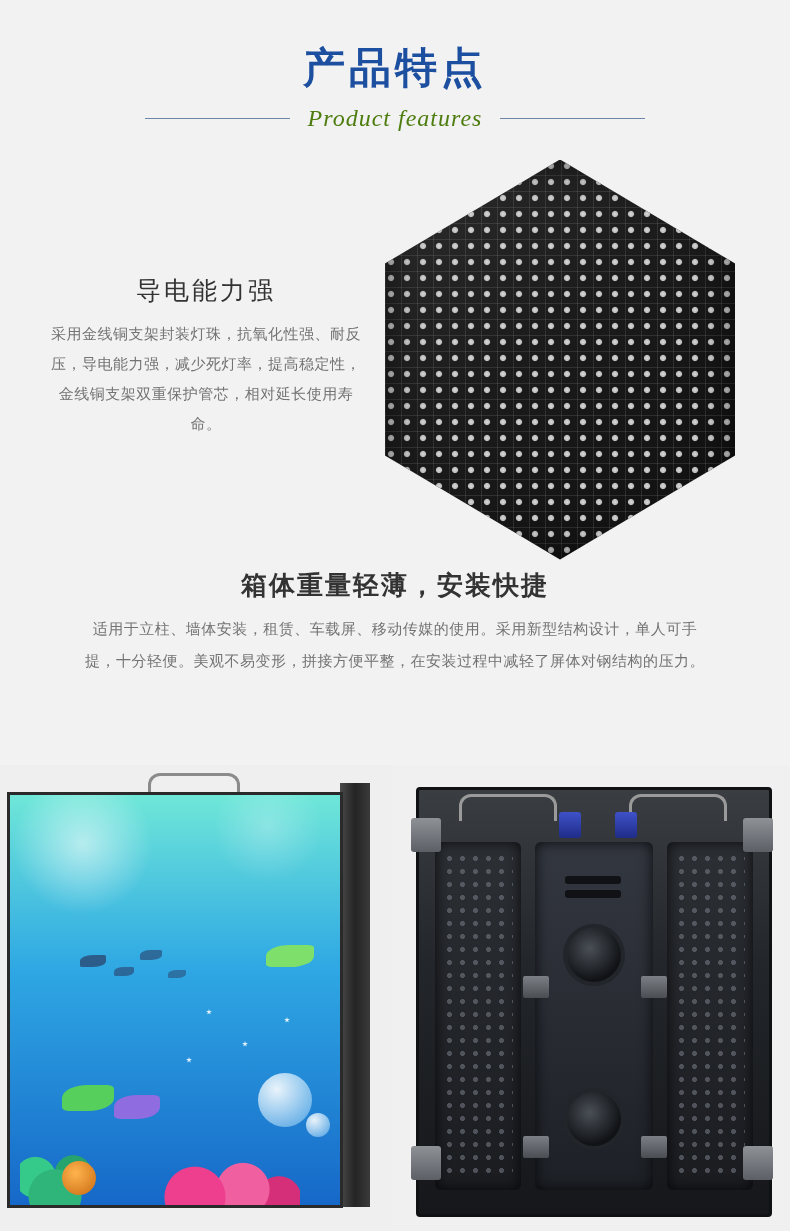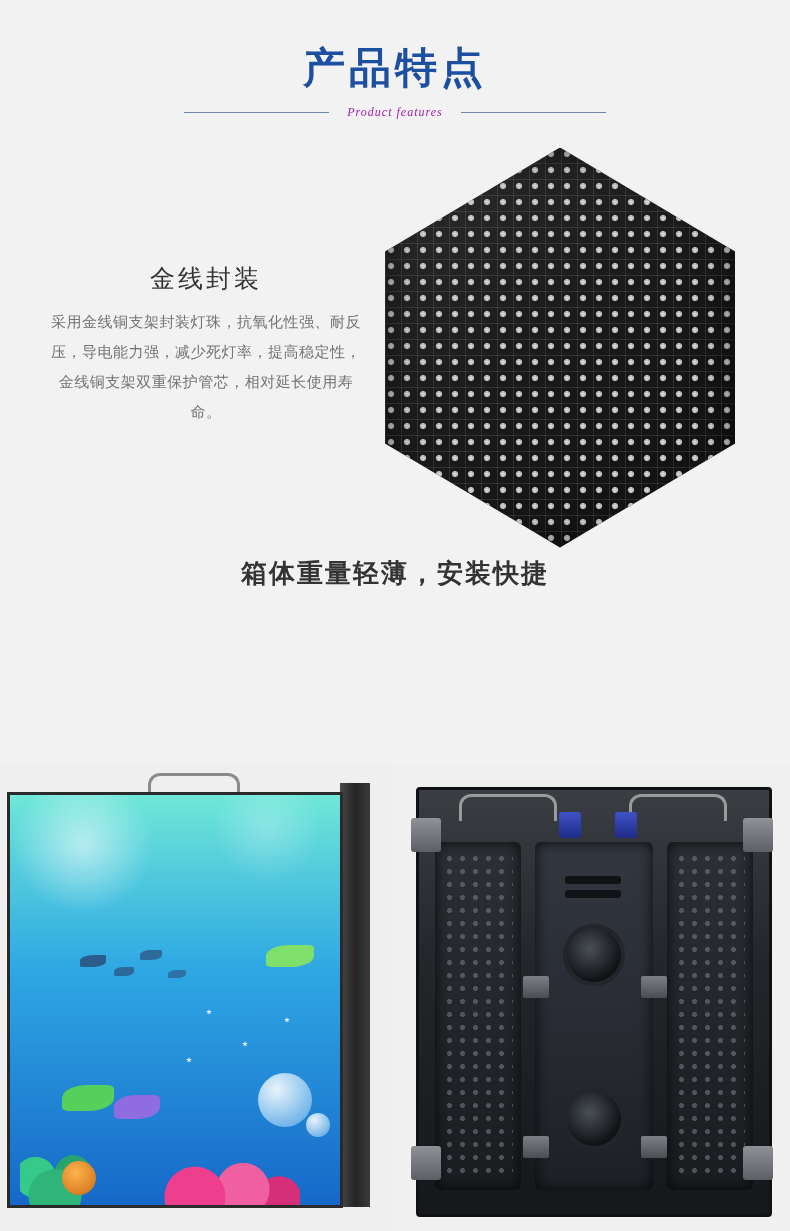--- a/index.html
+++ b/index.html
@@ -40,23 +40,23 @@
     align-items: center;
     justify-content: center;
     margin-top: 10px;
   }
   .header-rule {
     height: 1px;
     width: 145px;
     background: #6f86ab;
   }
   .header-sub {
-    font-size: 12px;
+    font-size: 24px;
     font-style: italic;
-    color: #a21caf;
+    color: #4d7c0f;
     font-family: "Liberation Serif", serif;
     padding: 0 18px;
     letter-spacing: 1px;
     white-space: nowrap;
   }
 
   
   .feature-one {
     position: relative;
     height: 420px;
@@ -322,30 +322,31 @@
     <div class="header-title">产品特点</div>
     <div class="header-sub-row">
       <div class="header-rule"></div>
       <div class="header-sub">Product features</div>
       <div class="header-rule"></div>
     </div>
   </div>
 
   <div class="feature-one">
     <div class="feature-one-text">
-      <div class="feature-heading">金线封装</div>
+      <div class="feature-heading">导电能力强</div>
       <div class="feature-body">采用金线铜支架封装灯珠，抗氧化性强、耐反压，导电能力强，减少死灯率，提高稳定性，金线铜支架双重保护管芯，相对延长使用寿命。</div>
     </div>
     <div class="hex-wrap">
       <div class="hex"></div>
     </div>
   </div>
 
   <div class="feature-two">
     <div class="feature-heading">箱体重量轻薄，安装快捷</div>
+    <div class="feature-body">适用于立柱、墙体安装，租赁、车载屏、移动传媒的使用。采用新型结构设计，单人可手提，十分轻便。美观不易变形，拼接方便平整，在安装过程中减轻了屏体对钢结构的压力。</div>
   </div>
 
   <div class="photos">
 
     <div class="photo photo-left">
       <div class="cab-handle"></div>
       <div class="cab-side"></div>
       <div class="cab-front">
         <div class="fish f1"></div>
         <div class="fish f2"></div>

